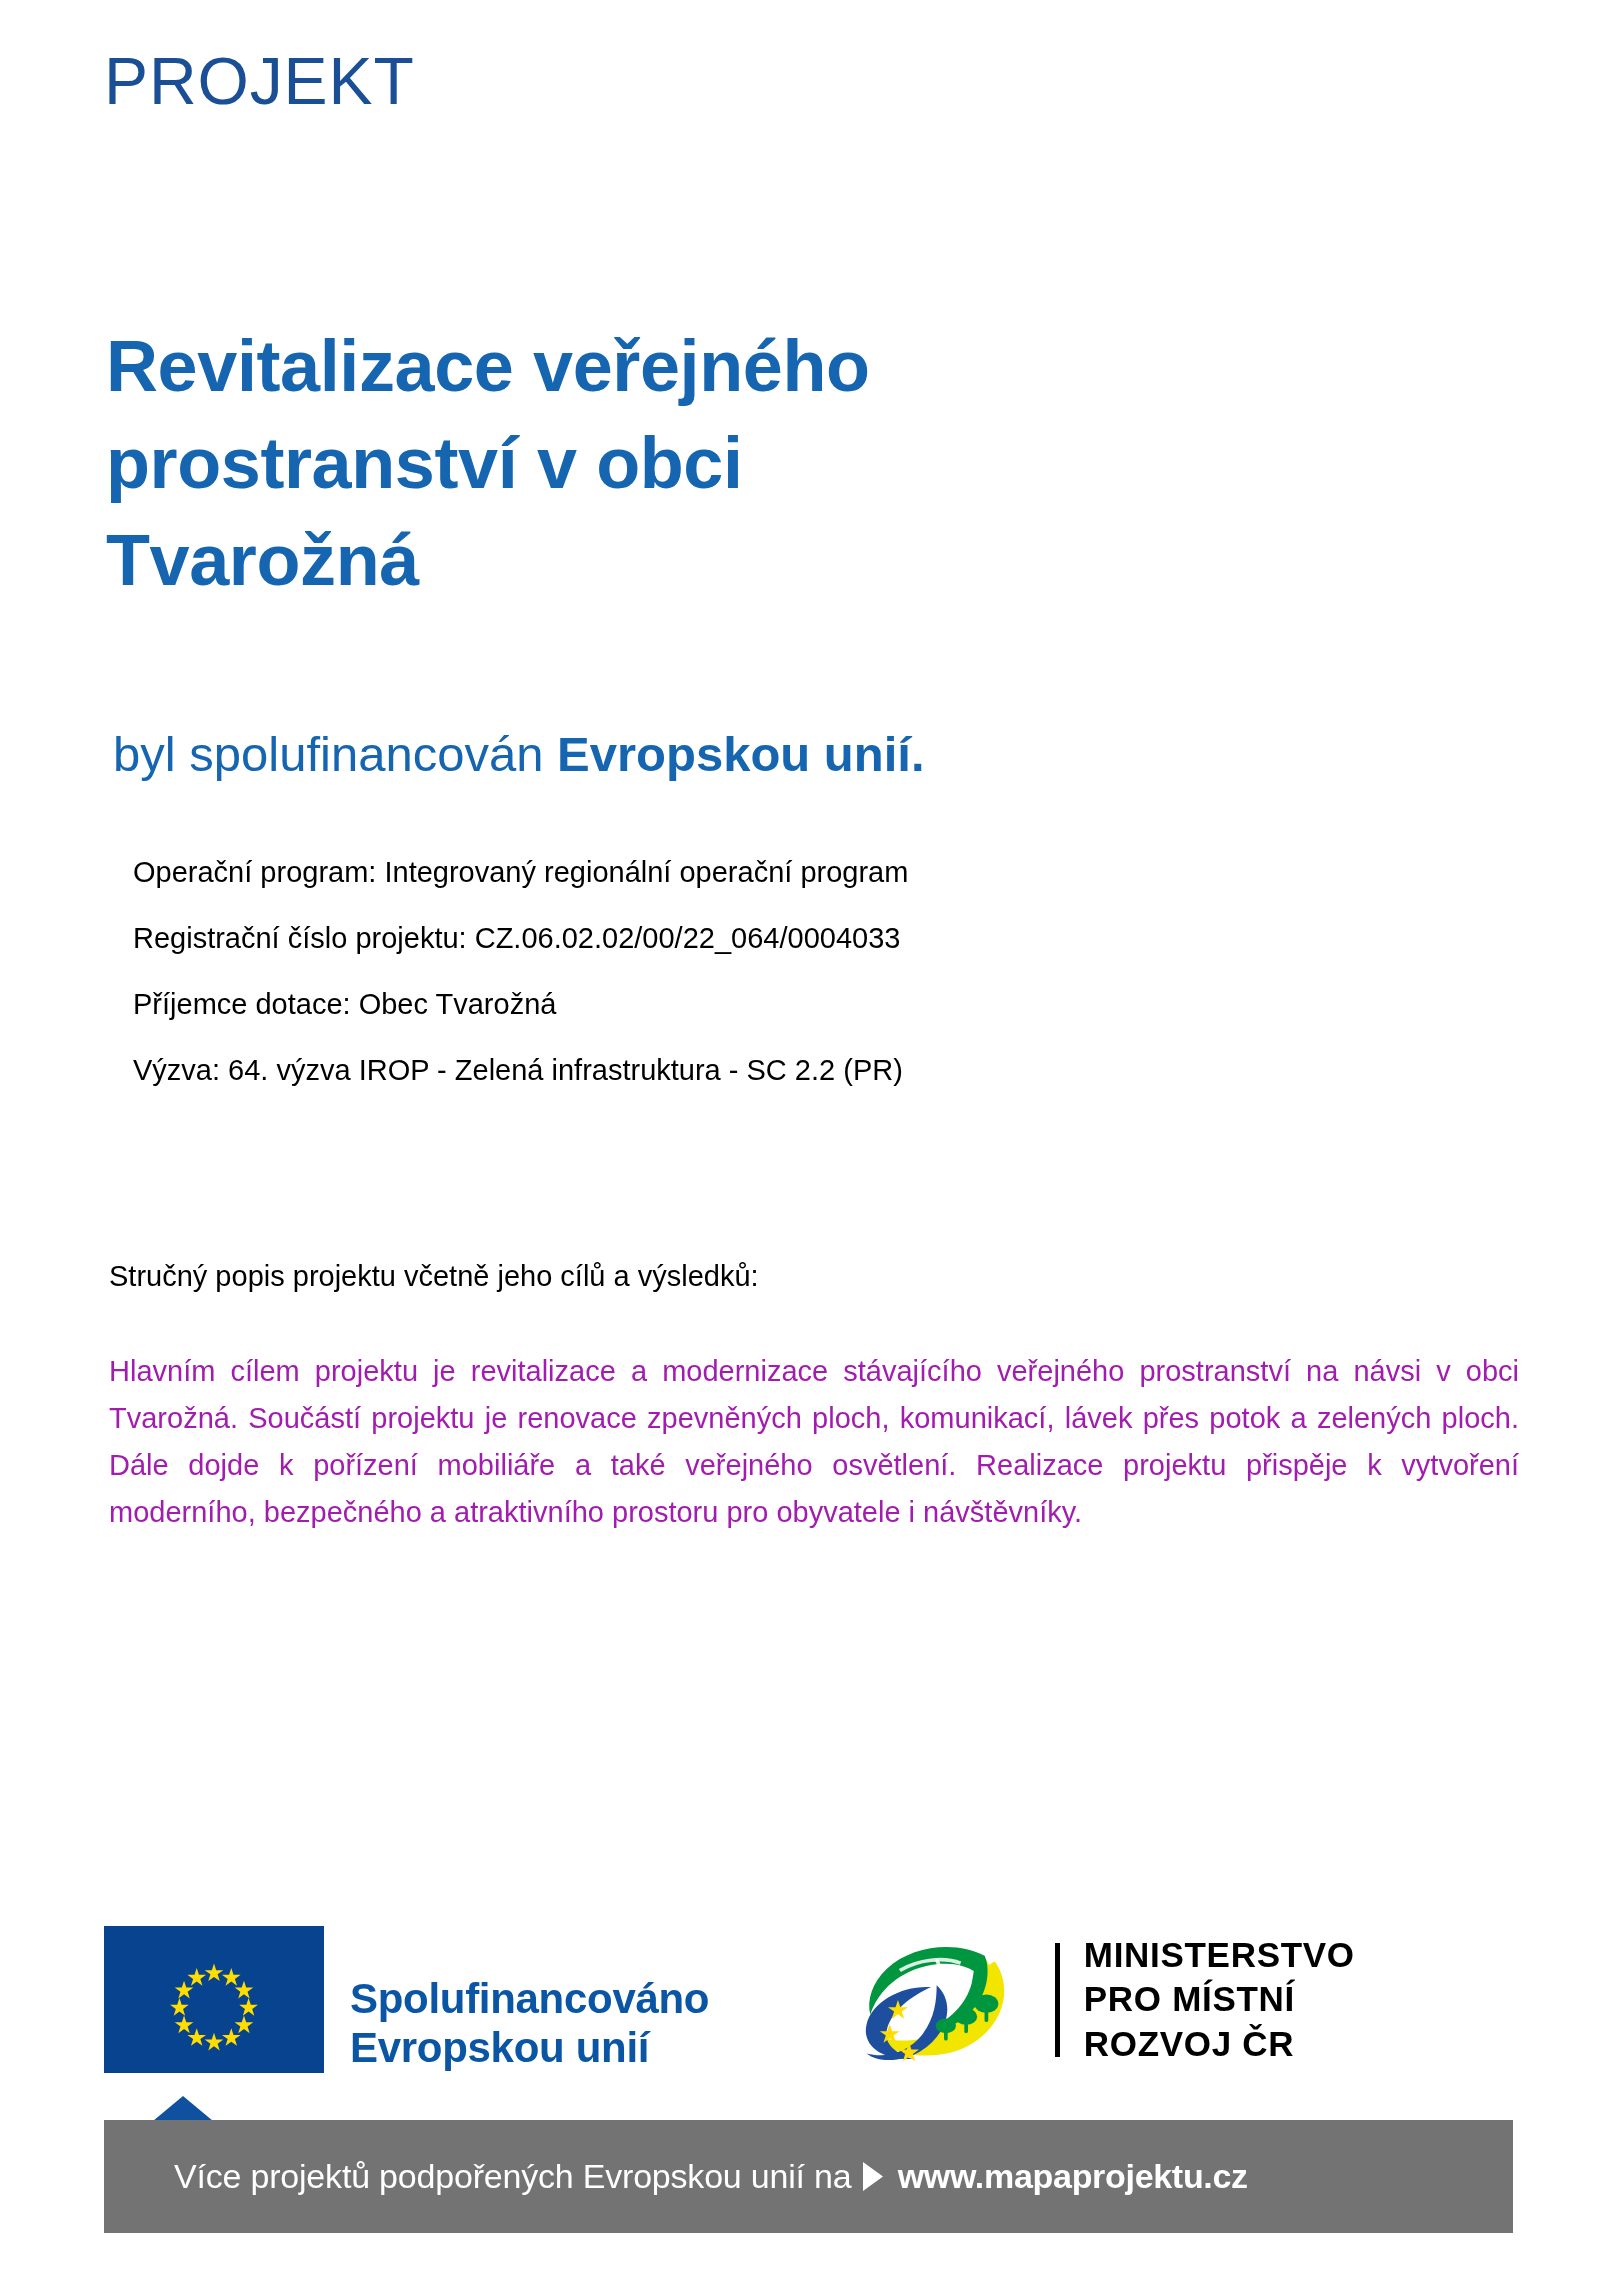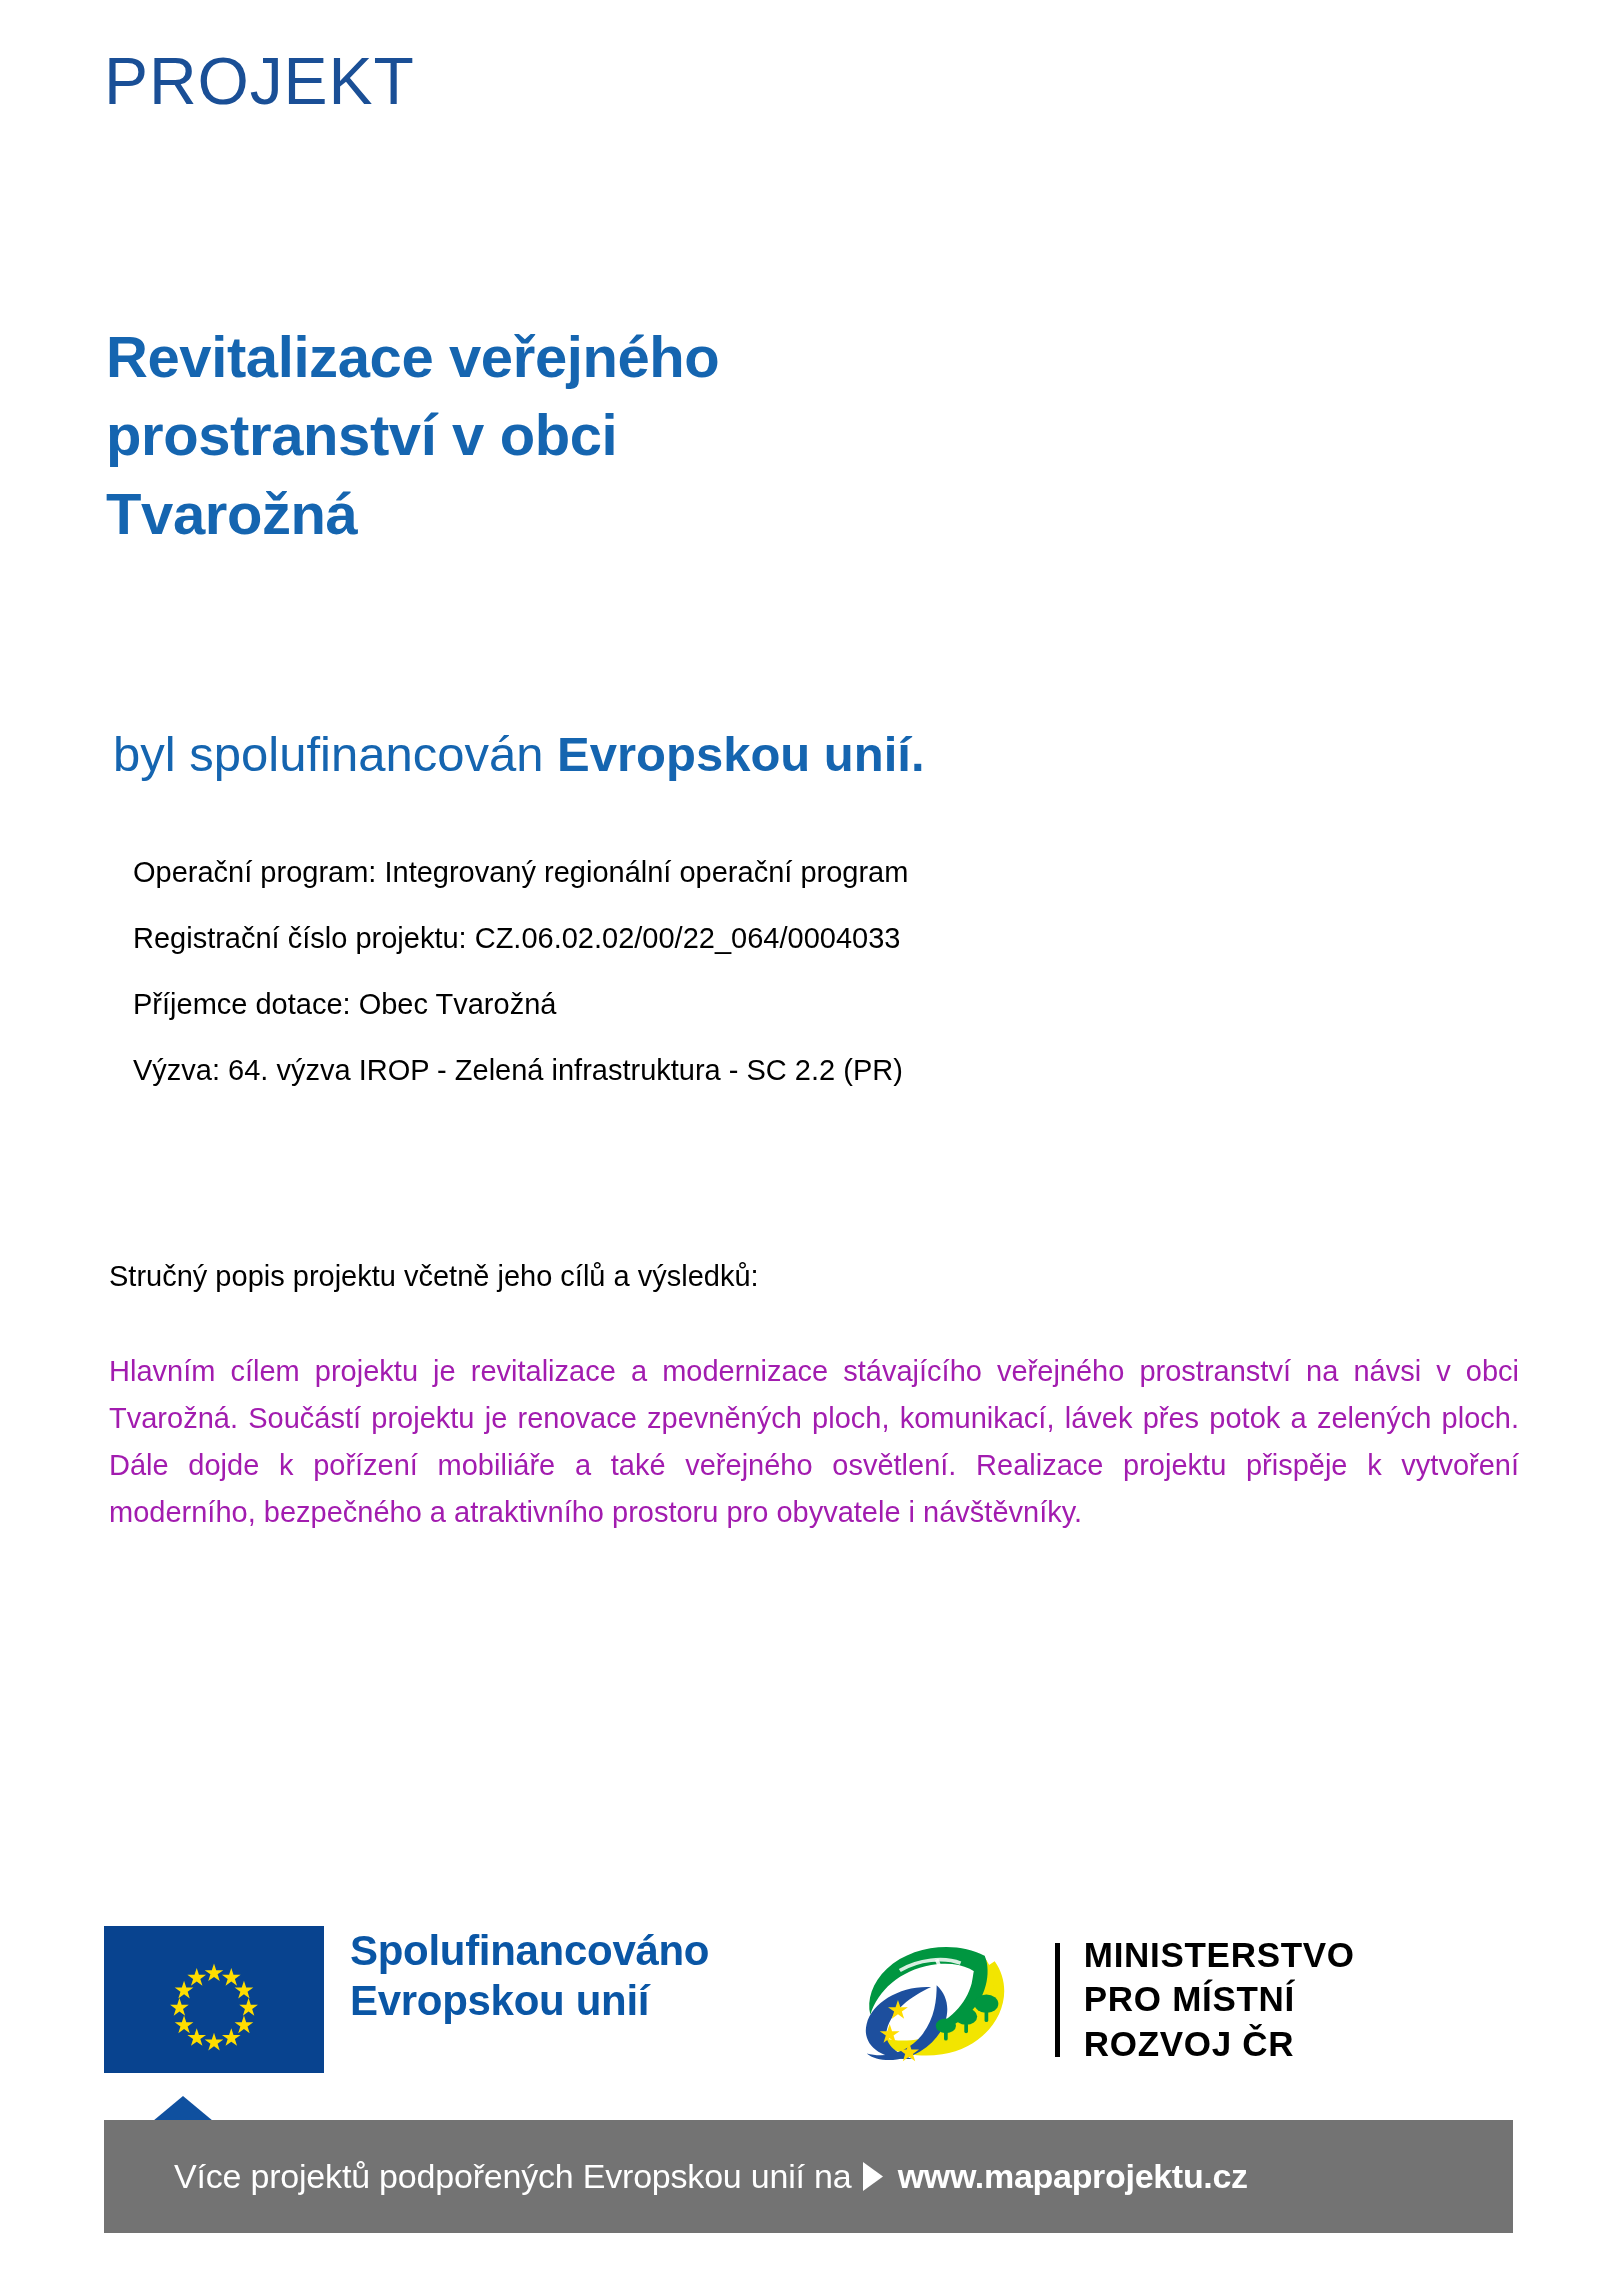--- a/index.html
+++ b/index.html
@@ -38,21 +38,21 @@
   }
 
   
   .title-block {
     position: absolute;
     left: 106px;
     top: 318px;
     width: 1089px;
   }
   .title {
-    font-size: 58px;
+    font-size: 72px;
     font-weight: bold;
     color: #1565b0;
     line-height: 1.35;
     letter-spacing: -0.4px;
     margin: 0;
   }
   .title .line { display: block; }
 
   
   .subtitle {
@@ -112,21 +112,21 @@
     left: 104px;
     top: 1912px;
     width: 1421px;
     height: 175px;
     display: flex;
     align-items: center;
   }
 
   .eu-logo {
     display: flex;
-    align-items: flex-start;
+    align-items: flex-end;
     gap: 26px;
   }
   .eu-flag {
     width: 220px;
     height: 147px;
     background: #08438f;
     position: relative;
     flex: none;
   }
   .eu-text {

